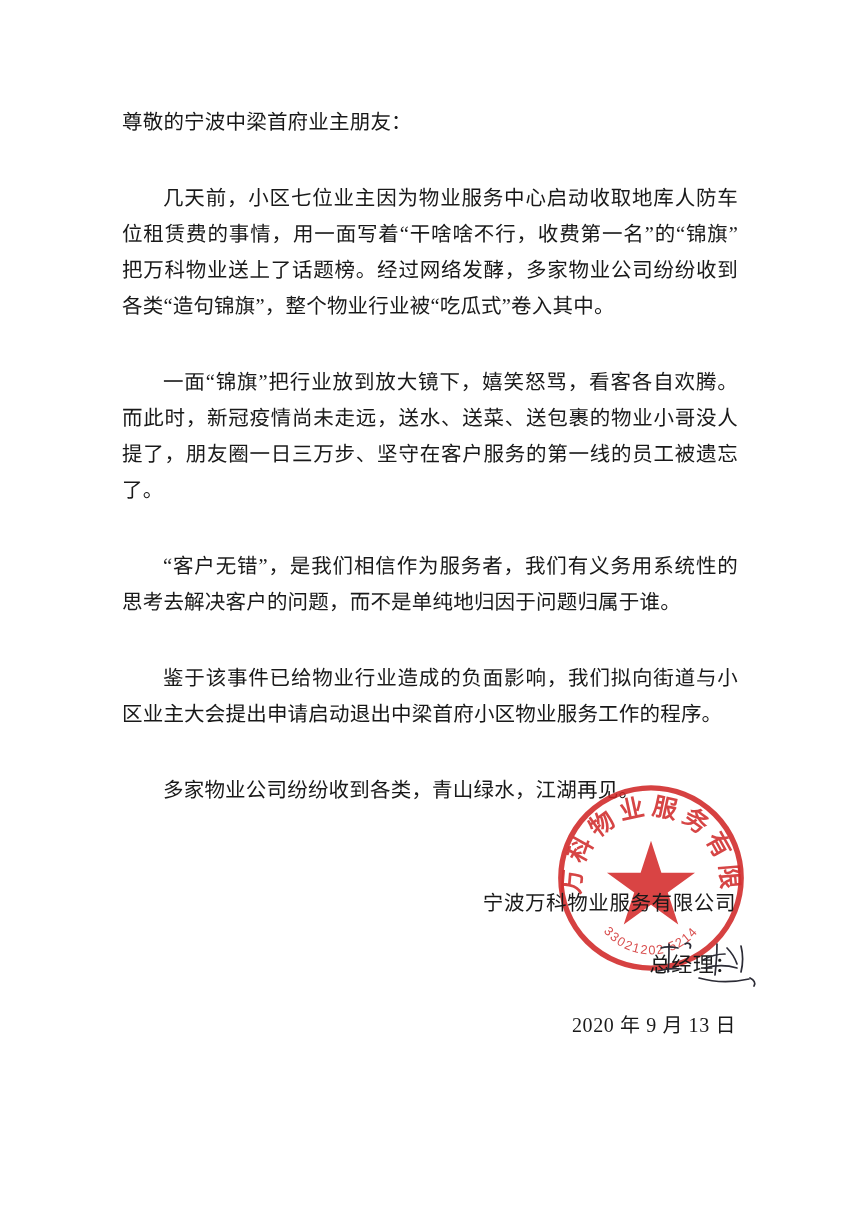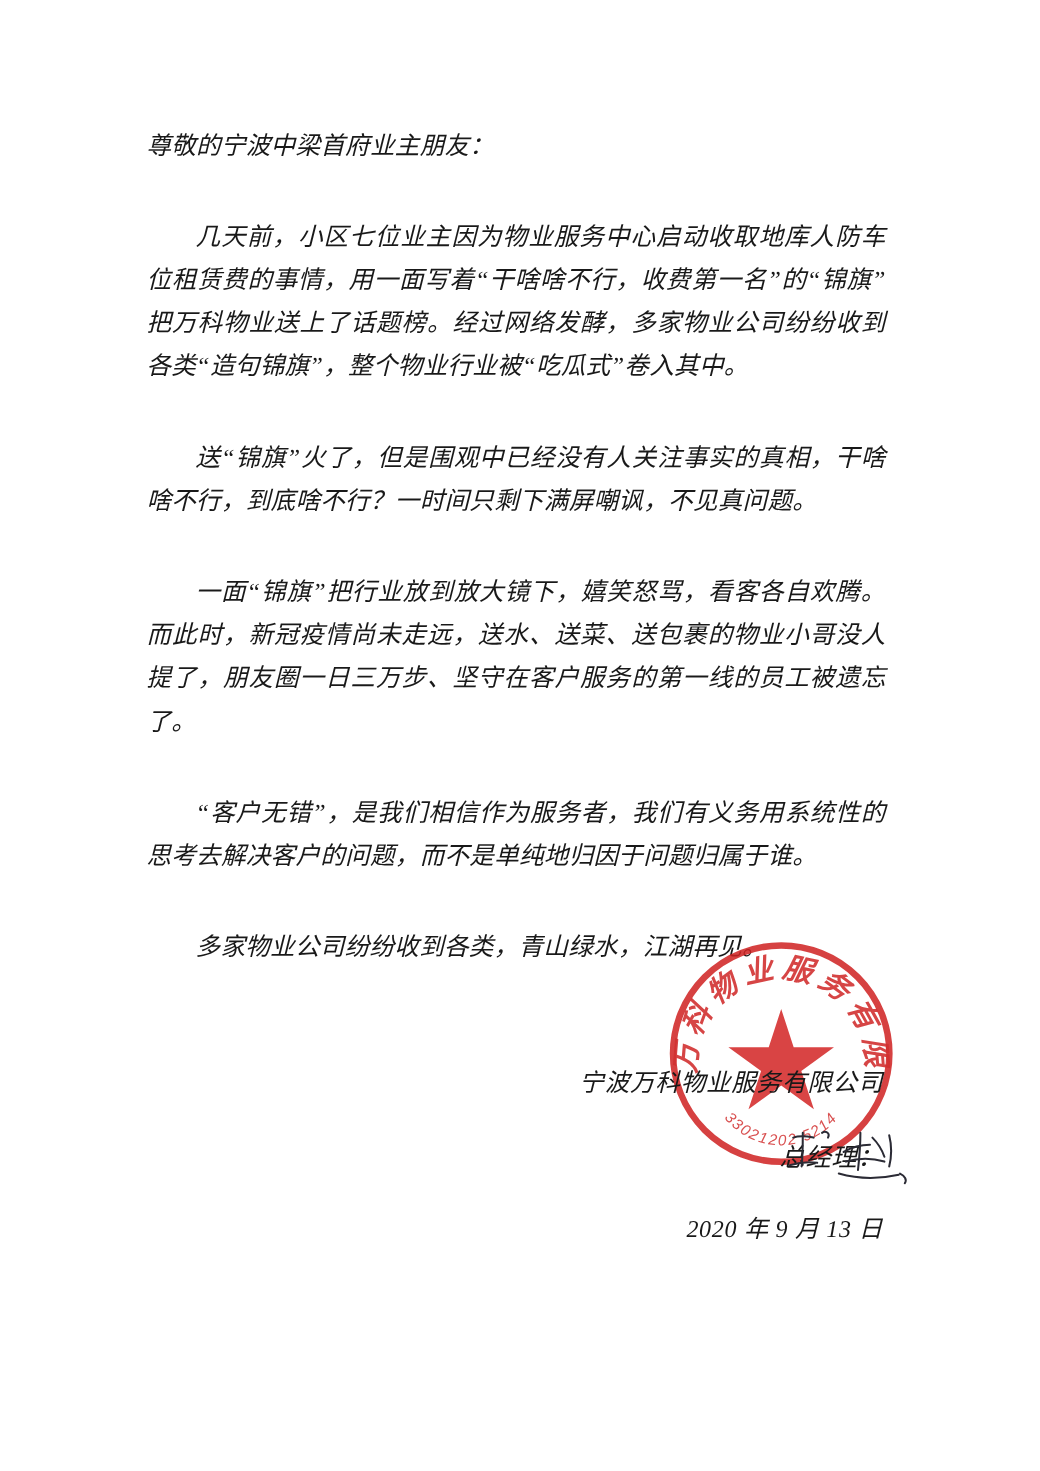--- a/index.html
+++ b/index.html
@@ -12,21 +12,20 @@
     font-family: "Liberation Serif", "DejaVu Serif", serif;
     color: #1a1a1a;
   }
   .page {
     position: relative;
     width: 867px;
     height: 1226px;
     margin: 0 auto;
     background: #ffffff;
     overflow: hidden;
-    font-style: italic;
   }
   .doc-body {
     position: absolute;
     left: 122px;
     top: 104px;
     width: 616px;
   }
   .para {
     font-size: 20.5px;
     line-height: 36px;
@@ -99,23 +98,23 @@
   .handsign svg { display: block; width: 100%; height: 100%; }
 </style>
 </head>
 <body>
 
 <div class="page">
 
   <div class="doc-body">
     <p class="para">尊敬的宁波中梁首府业主朋友：</p>
     <p class="para indent">几天前，小区七位业主因为物业服务中心启动收取地库人防车位租赁费的事情，用一面写着“干啥啥不行，收费第一名”的“锦旗”把万科物业送上了话题榜。经过网络发酵，多家物业公司纷纷收到各类“造句锦旗”，整个物业行业被“吃瓜式”卷入其中。</p>
-    <p class="para indent">送“锦旗”火了，但是围观中已经没有人关注事实的真相，干啥啥不行，到底啥不行？一时间只剩下满屏嘲讽，不见真问题。</p>
     <p class="para indent">一面“锦旗”把行业放到放大镜下，嬉笑怒骂，看客各自欢腾。而此时，新冠疫情尚未走远，送水、送菜、送包裹的物业小哥没人提了，朋友圈一日三万步、坚守在客户服务的第一线的员工被遗忘了。</p>
     <p class="para indent">“客户无错”，是我们相信作为服务者，我们有义务用系统性的思考去解决客户的问题，而不是单纯地归因于问题归属于谁。</p>
+    <p class="para indent">鉴于该事件已给物业行业造成的负面影响，我们拟向街道与小区业主大会提出申请启动退出中梁首府小区物业服务工作的程序。</p>
     <p class="para indent">多家物业公司纷纷收到各类，青山绿水，江湖再见。</p>
   </div>
 
   <div class="seal">
     <svg viewBox="0 0 200 200" xmlns="http://www.w3.org/2000/svg">
       <defs>
         <path id="arcpath" d="M 28 108 A 72 72 0 0 1 172 108"></path>
         <path id="arcbottom" d="M 38 116 A 62 62 0 0 0 162 116"></path>
       </defs>
       <circle cx="100" cy="100" r="92" fill="none" stroke="#cf2222" stroke-width="5.5" opacity="0.92"></circle>

